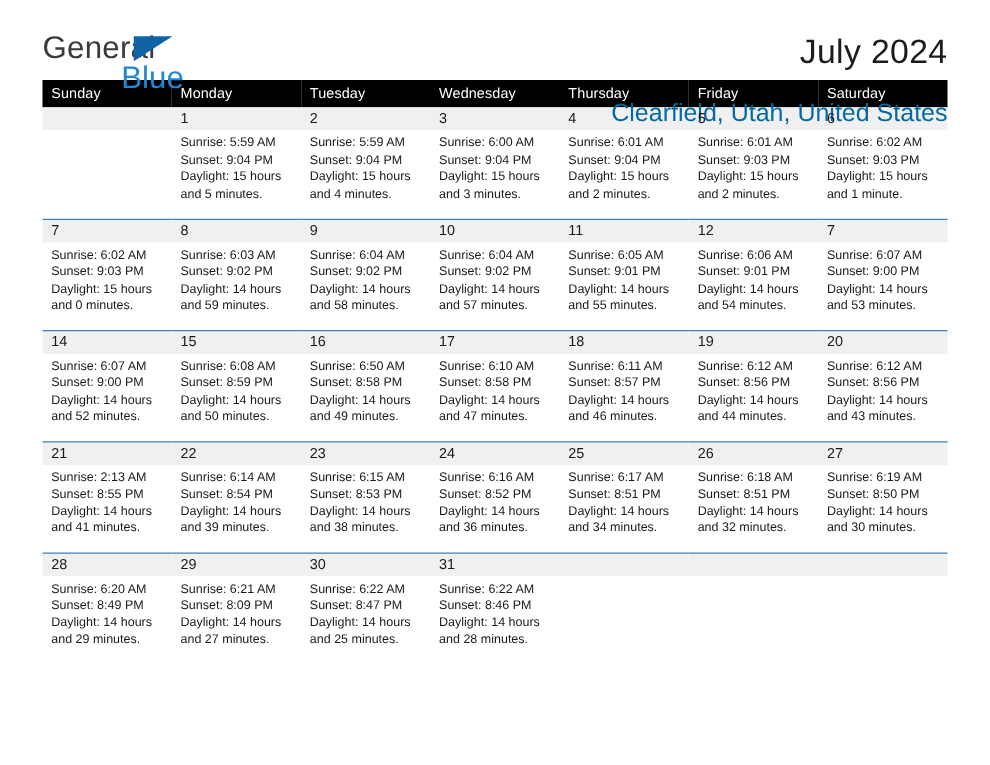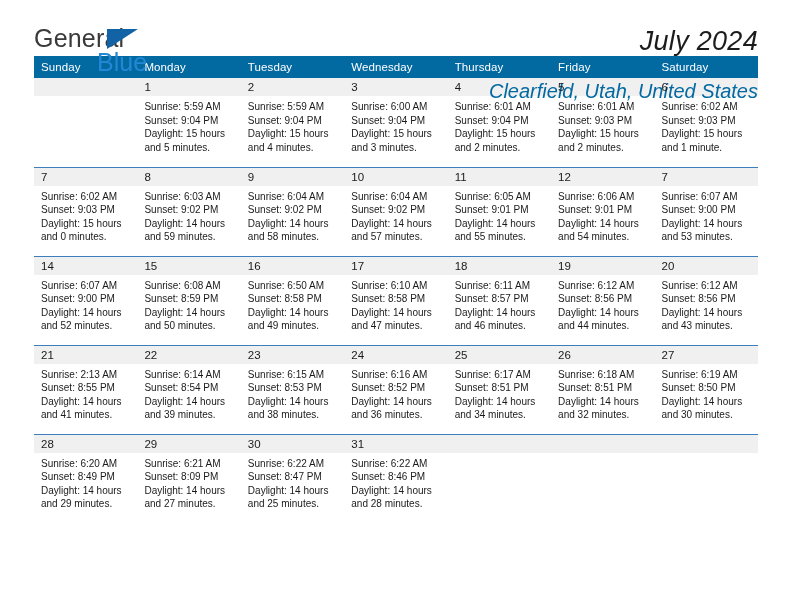--- a/index.html
+++ b/index.html
@@ -21,21 +21,21 @@
     box-sizing: border-box;
     padding: 0 34px;
   }
 
   
   .top {
     display: flex;
     justify-content: space-between;
     align-items: flex-start;
     padding-top: 26px;
-    height: 56px;
+    height: 64px;
     box-sizing: border-box;
   }
   .brand {
     position: relative;
     width: 150px;
     height: 52px;
     line-height: 1;
   }
   .brand-general {
     font-size: 25px;
@@ -55,21 +55,20 @@
   .brand-blue {
     position: absolute;
     left: 63px;
     top: 24px;
     font-size: 25px;
     color: #2288d6;
   }
   .titles {
     text-align: right;
     padding-top: 0px;
-    font-style: italic;
   }
   .cal-title {
     font-size: 27px;
     color: #1c1c1c;
     letter-spacing: 0.3px;
     white-space: nowrap;
   }
   .cal-subtitle {
     font-size: 20px;
     color: #0369a1;
@@ -77,21 +76,21 @@
     white-space: nowrap;
   }
 
   
   .calendar {
     width: 724px;
     border-collapse: collapse;
     table-layout: fixed;
   }
   .calendar th {
-    background: #0369a1;
+    background: #000000;
     color: #ffffff;
     font-size: 11.5px;
     font-weight: normal;
     text-align: left;
     padding: 5px 0 5px 7px;
     height: 19px;
     box-sizing: border-box;
     letter-spacing: 0.1px;
   }
   .calendar td {

